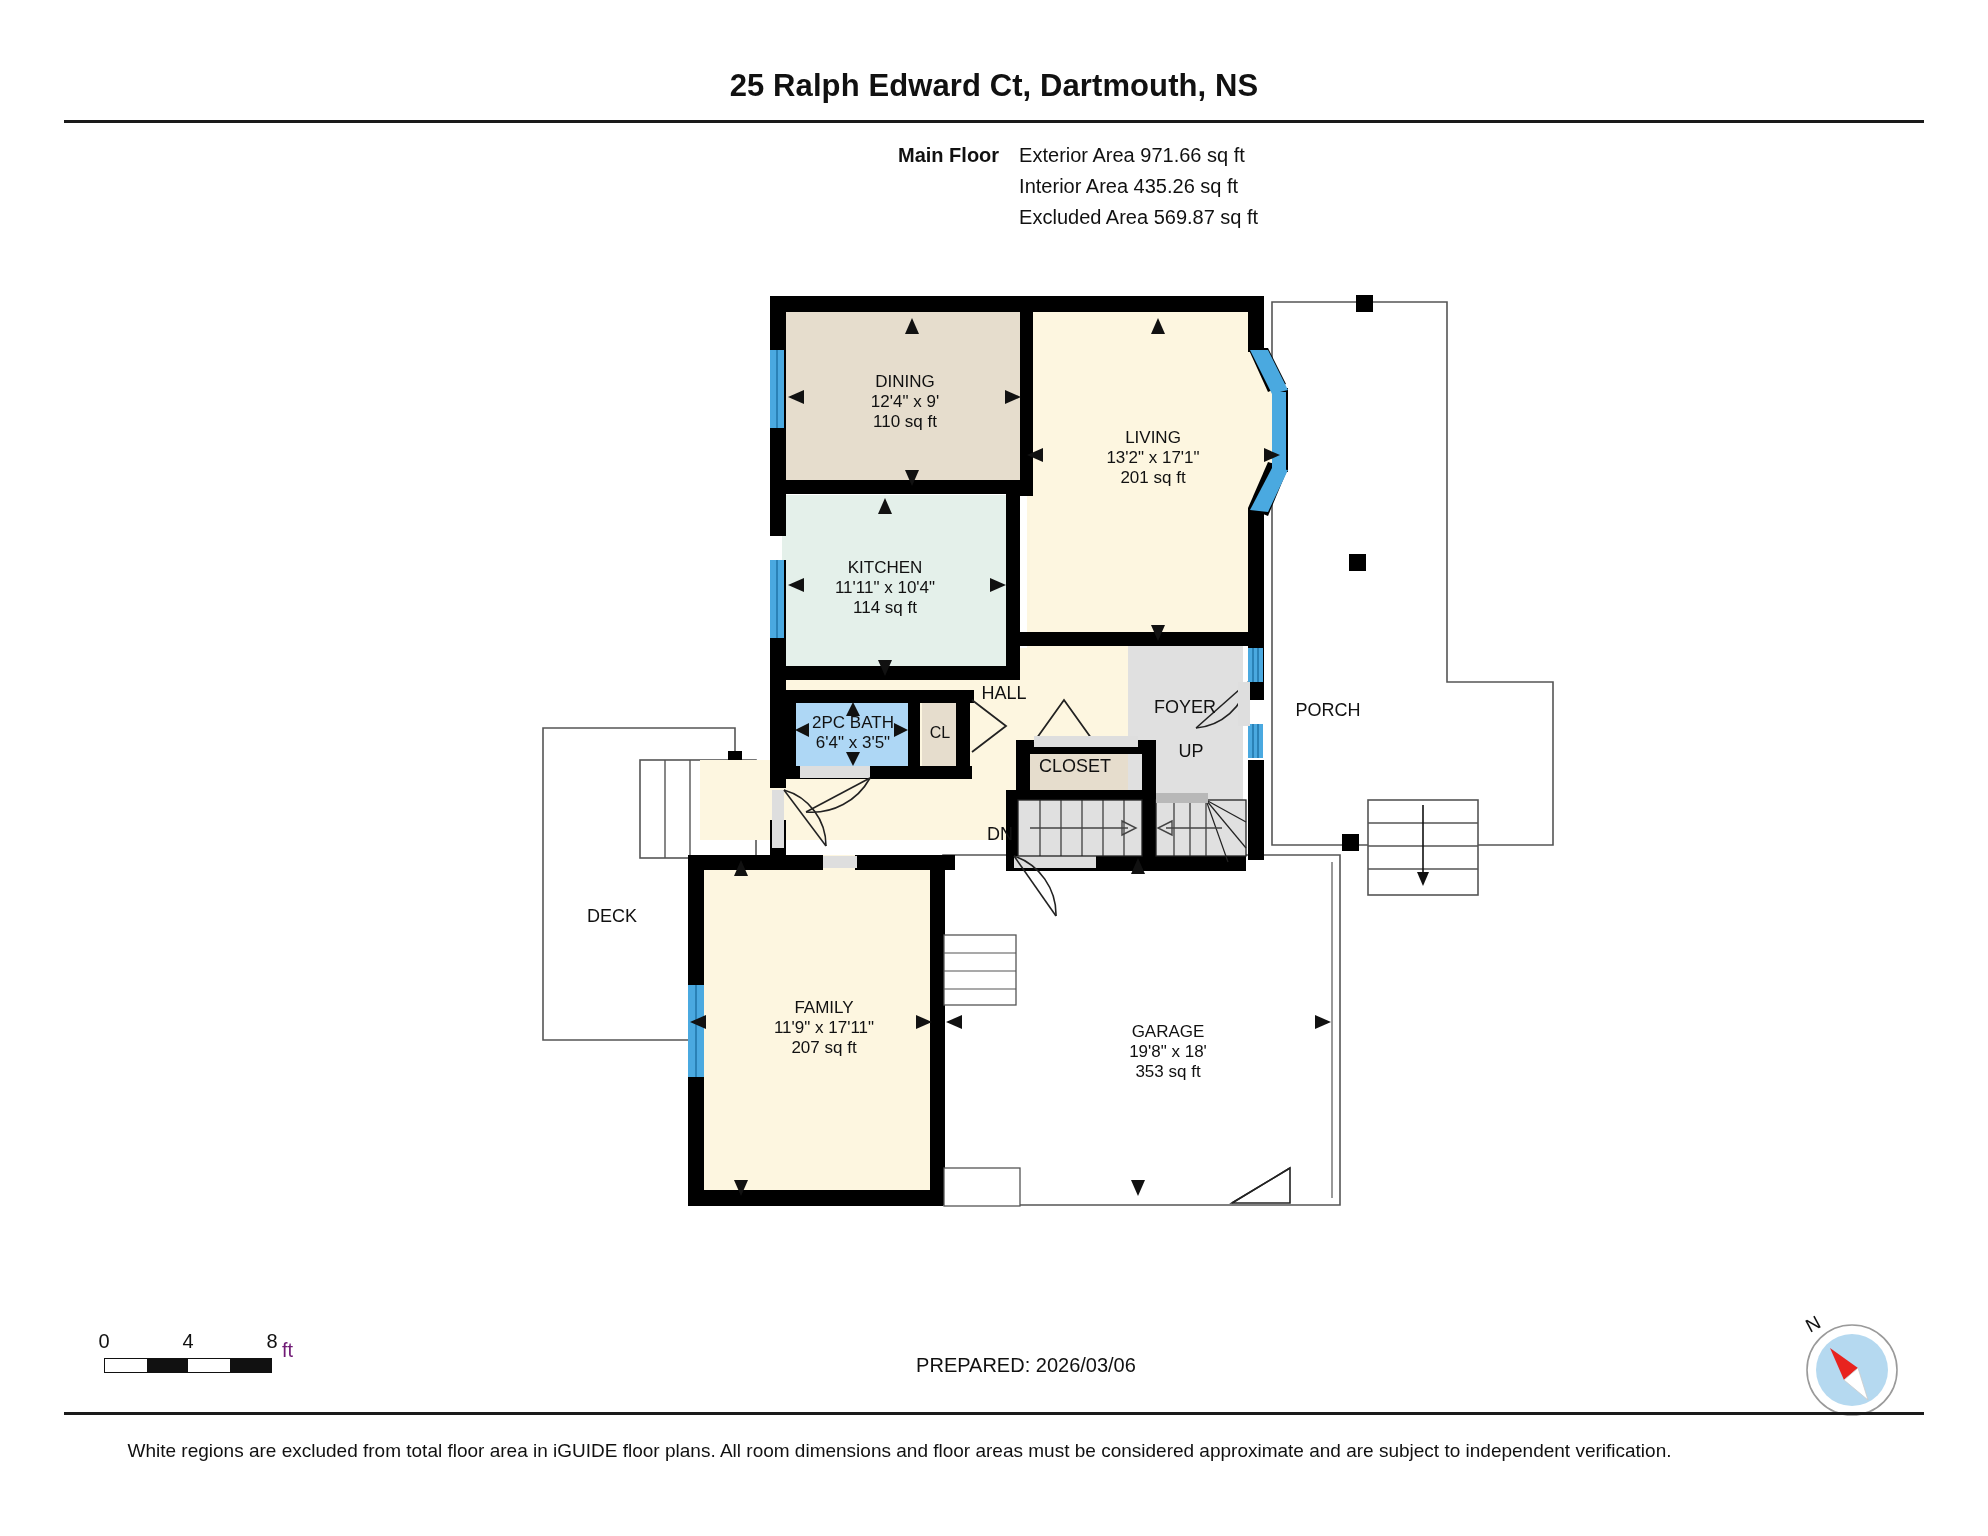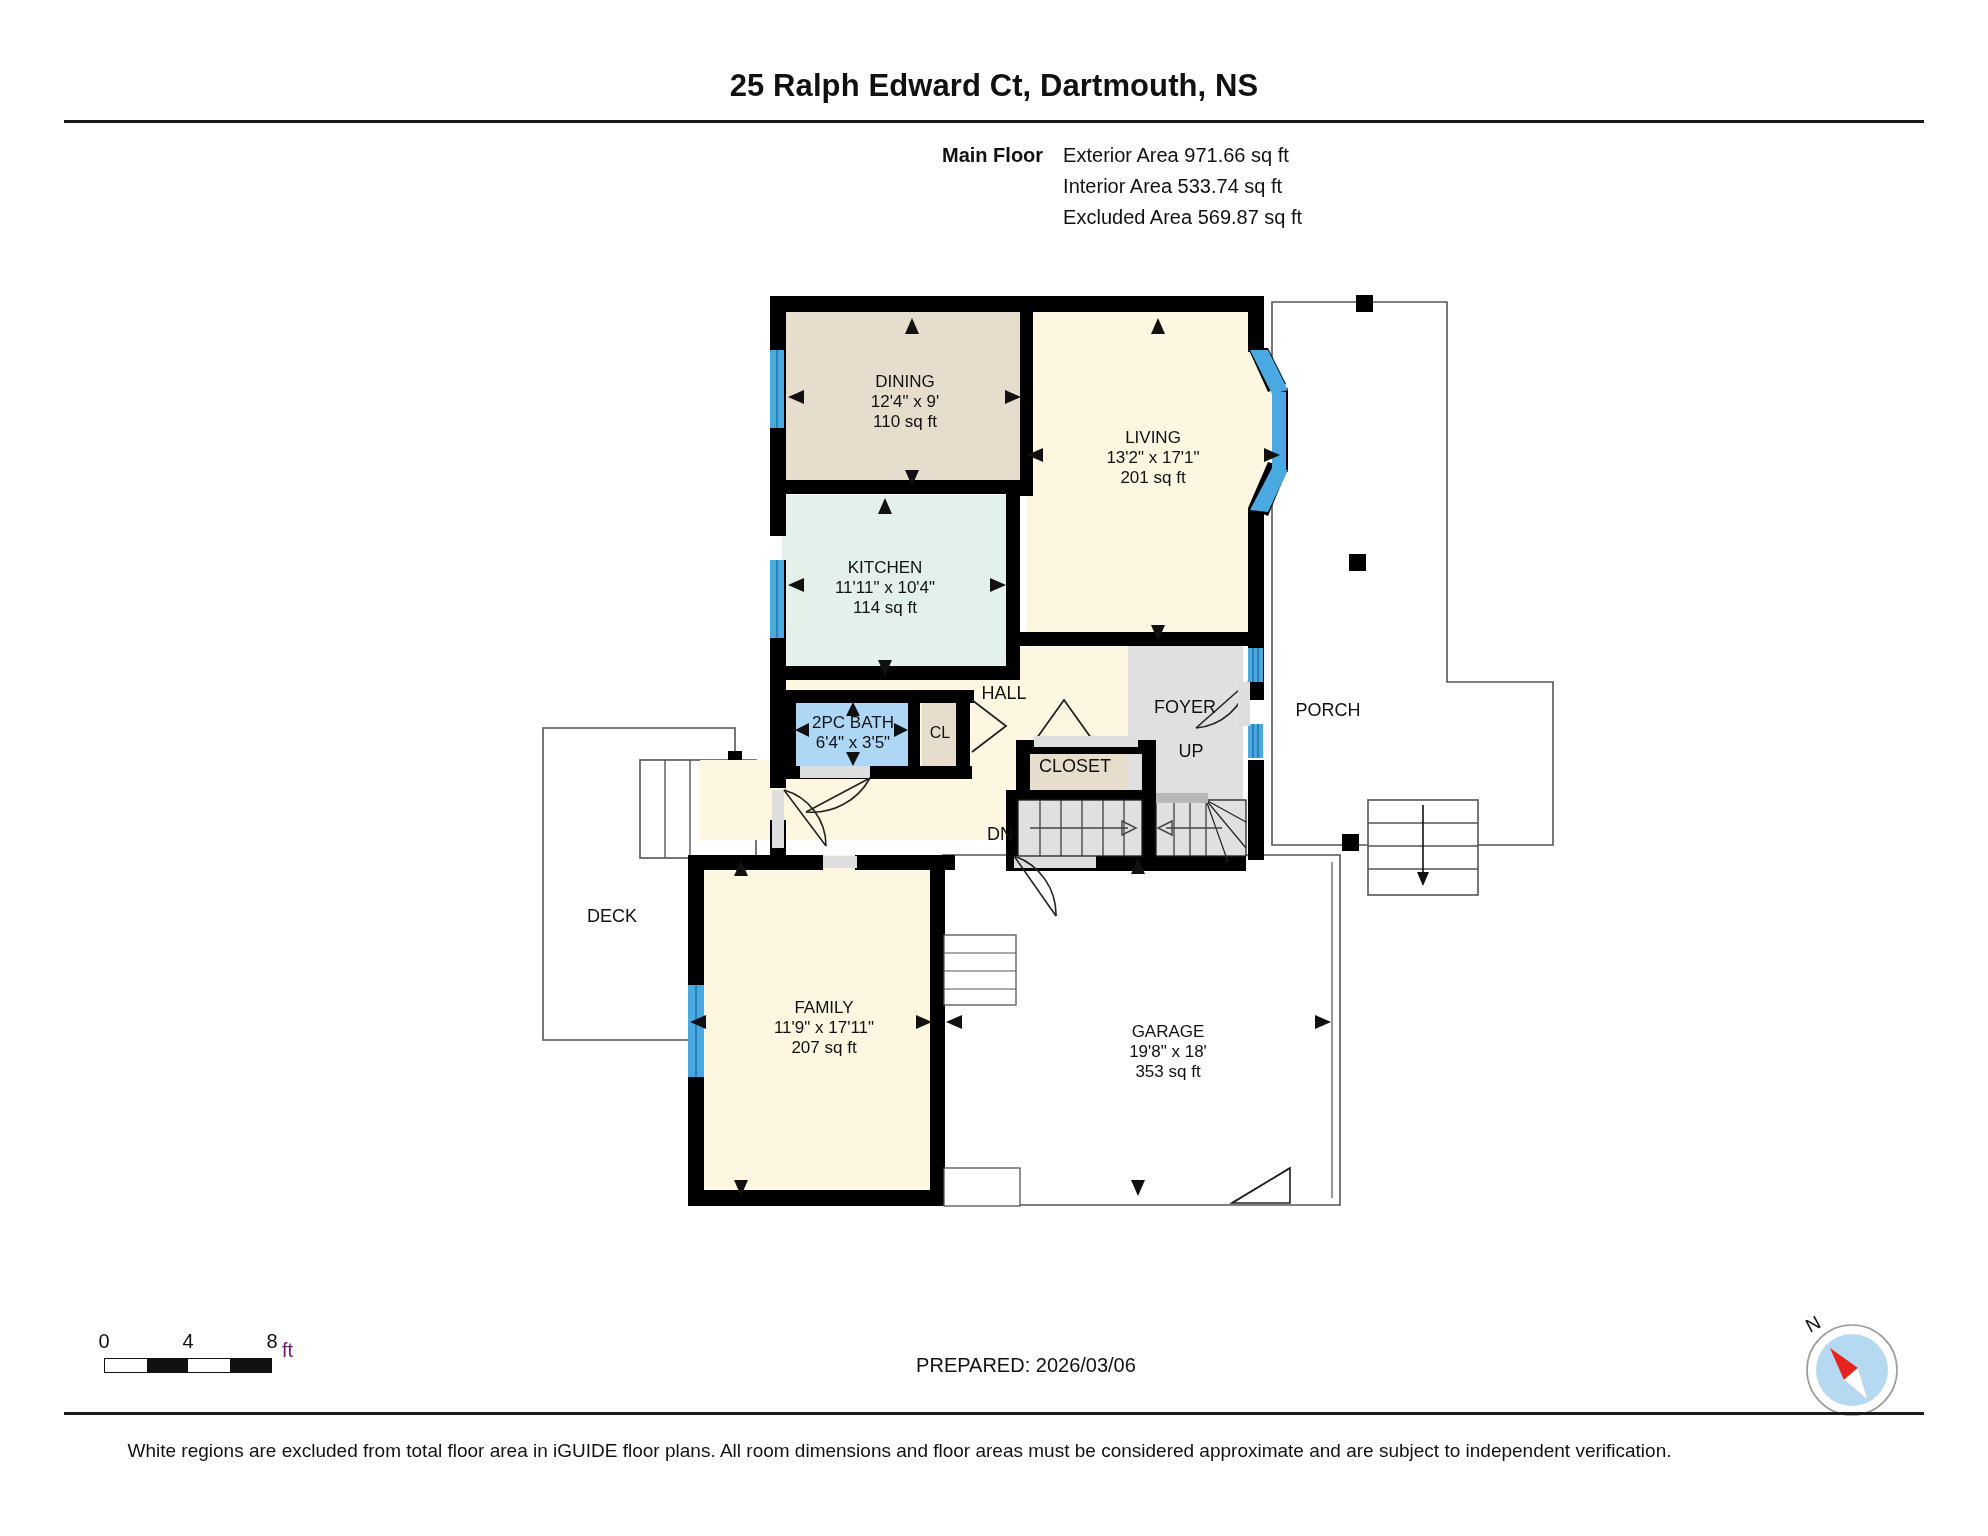--- a/index.html
+++ b/index.html
@@ -59,21 +59,20 @@
     display: flex;
     align-items: flex-start;
     gap: 20px;
     font-size: 20px;
     line-height: 31px;
     color: #111111;
   }
   #floor-summary .floor-name {
     font-weight: bold;
     white-space: nowrap;
-    margin-left: 44px;
   }
   #floor-summary .areas div { white-space: nowrap; }
 
   
   #floorplan-svg {
     position: absolute;
     top: 0;
     left: 0;
   }
 
@@ -171,21 +170,21 @@
 
 <div class="page">
 
   <div id="plan-title">25 Ralph Edward Ct, Dartmouth, NS</div>
   <div id="title-rule"></div>
 
   <div id="floor-summary">
     <div class="floor-name">Main Floor</div>
     <div class="areas">
       <div>Exterior Area 971.66 sq ft</div>
-      <div>Interior Area 533.74 sq ft</div>
+      <div>Interior Area 435.26 sq ft</div>
       <div>Excluded Area 569.87 sq ft</div>
     </div>
   </div>
 
   <svg id="floorplan-svg" width="1988" height="1536" viewBox="0 0 1988 1536">
 
     <g>
 
       <path d="M1272 302 L1447 302 L1447 682 L1553 682 L1553 845 L1272 845 Z" fill="#ffffff" stroke="#555555" stroke-width="1.6"></path>
 

